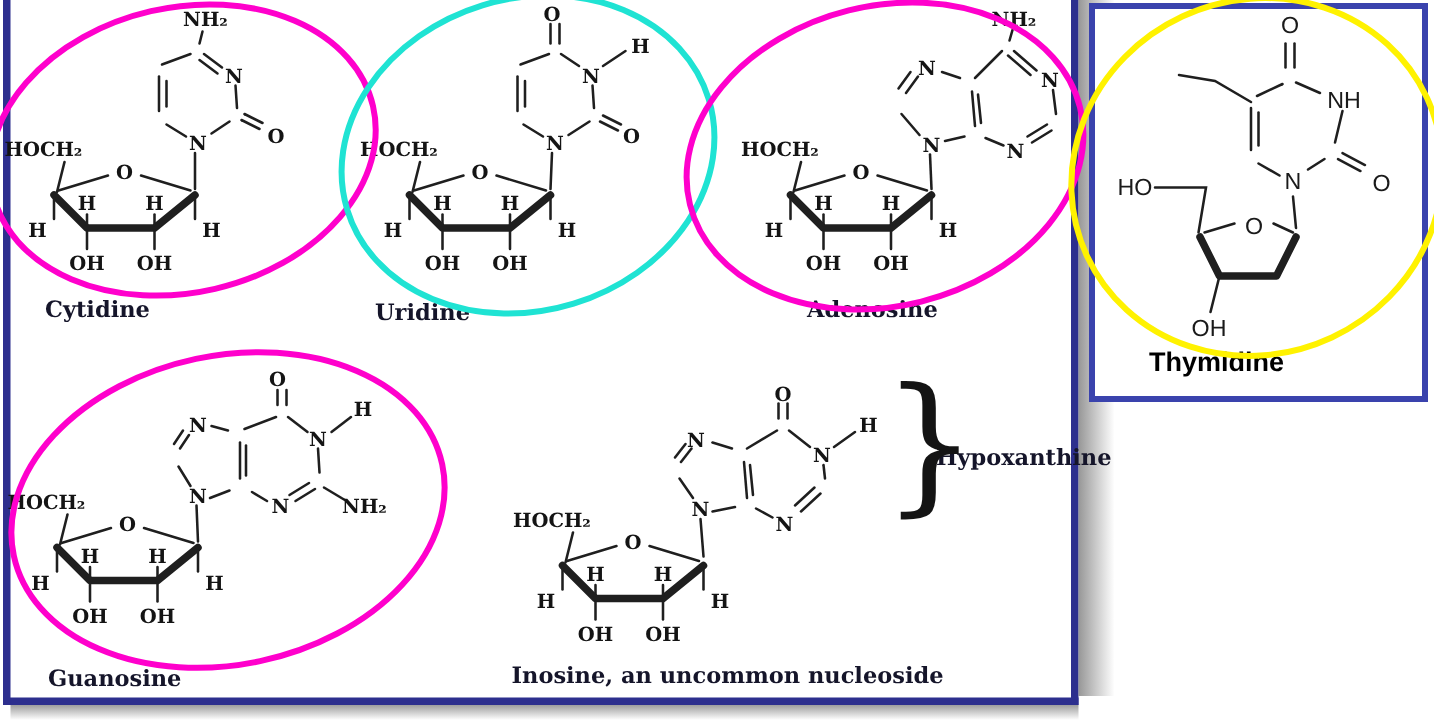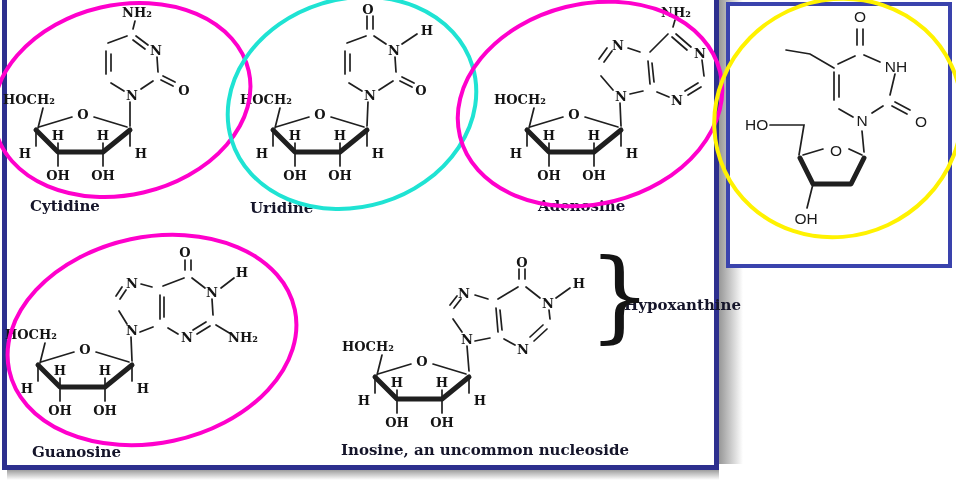--- a/index.html
+++ b/index.html
@@ -38,20 +38,21 @@
   <div class="shadow-right"></div>
   <div class="shadow-bottom"></div>
   <div class="thy-panel"></div>
 
   <div class="caption cap-cytidine">Cytidine</div>
   <div class="caption cap-uridine">Uridine</div>
   <div class="caption cap-adenosine">Adenosine</div>
   <div class="caption cap-inosine">Inosine, an uncommon nucleoside</div>
   <div class="caption cap-guanosine">Guanosine</div>
   <div class="caption cap-hypoxanthine">Hypoxanthine</div>
+  <div class="caption cap-thymidine">Thymidine</div>
 
   <svg class="overlay" width="956" height="483" viewBox="0 0 956 483">
     <defs>
       <g id="tpl-ribose" class="bonds">
         <text class="at" x="0" y="16">HOCH₂</text>
         <line x1="40" y1="20" x2="35" y2="40"></line>
         <text class="at" x="80" y="31" text-anchor="middle">O</text>
         <line x1="36" y1="39" x2="69" y2="29"></line>
         <line x1="91" y1="29" x2="124" y2="39"></line>
         <path class="bold" d="M33,42 L55,64 L100,64 L127,42"></path>

